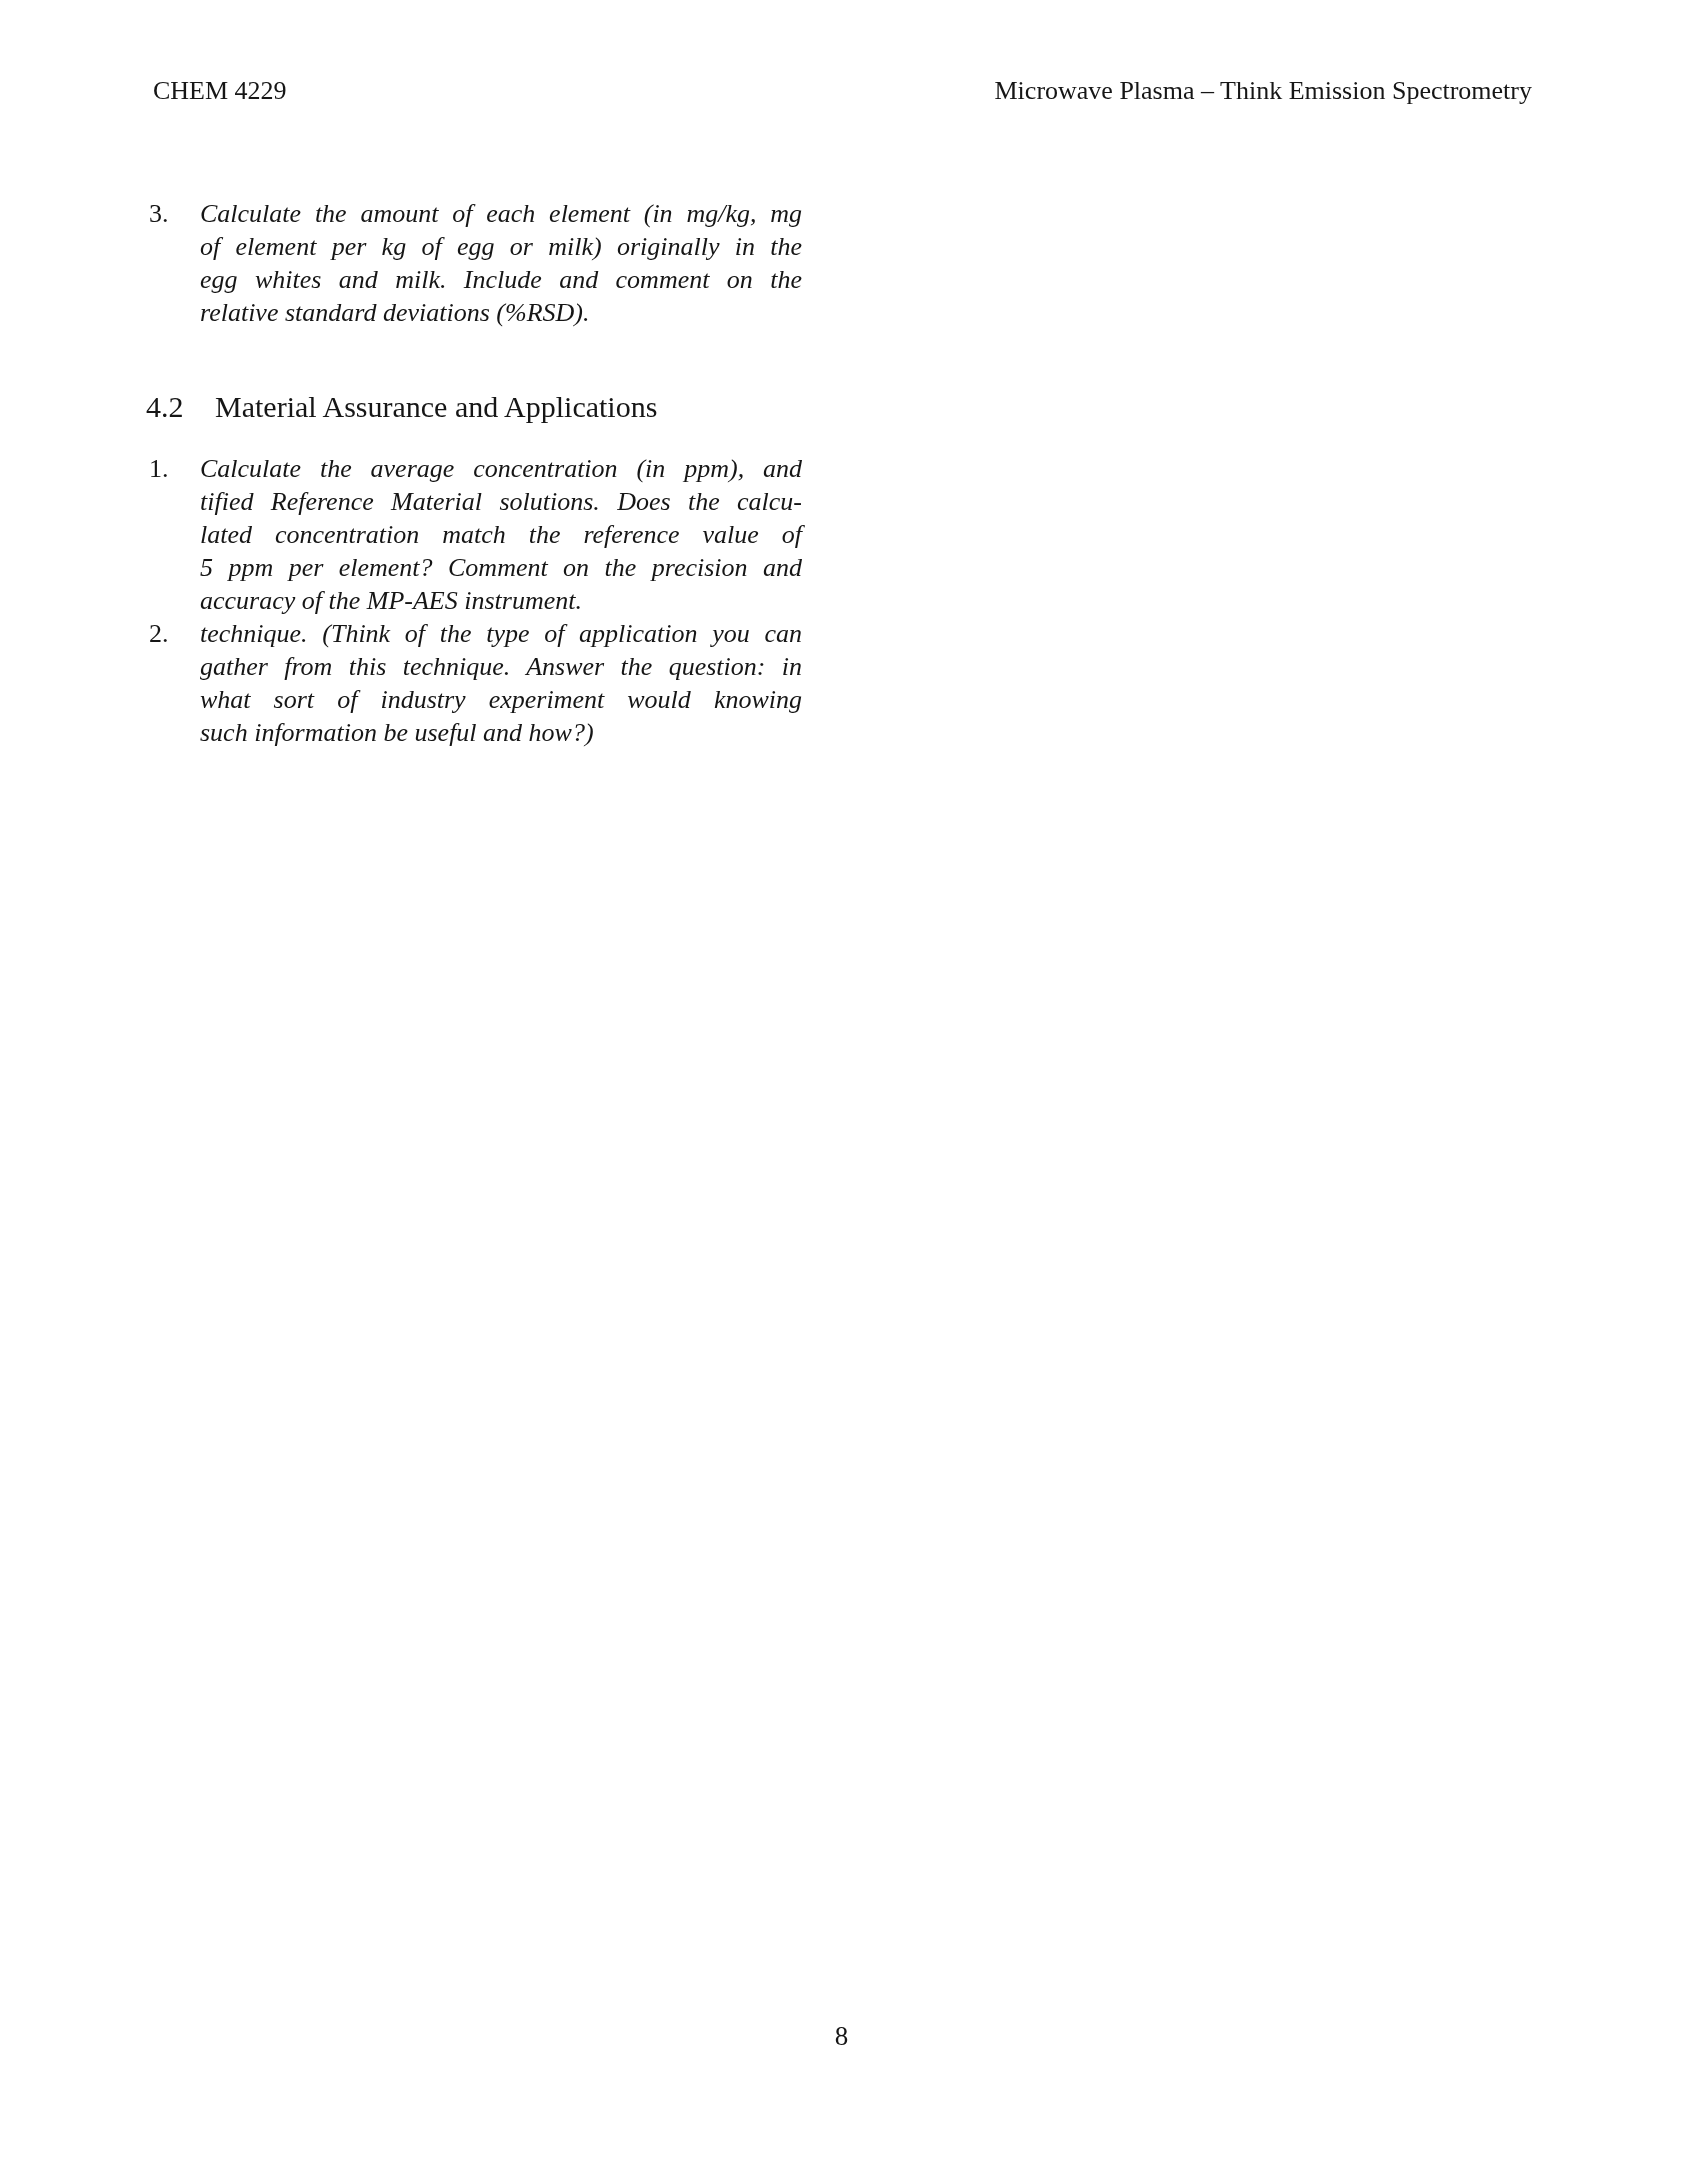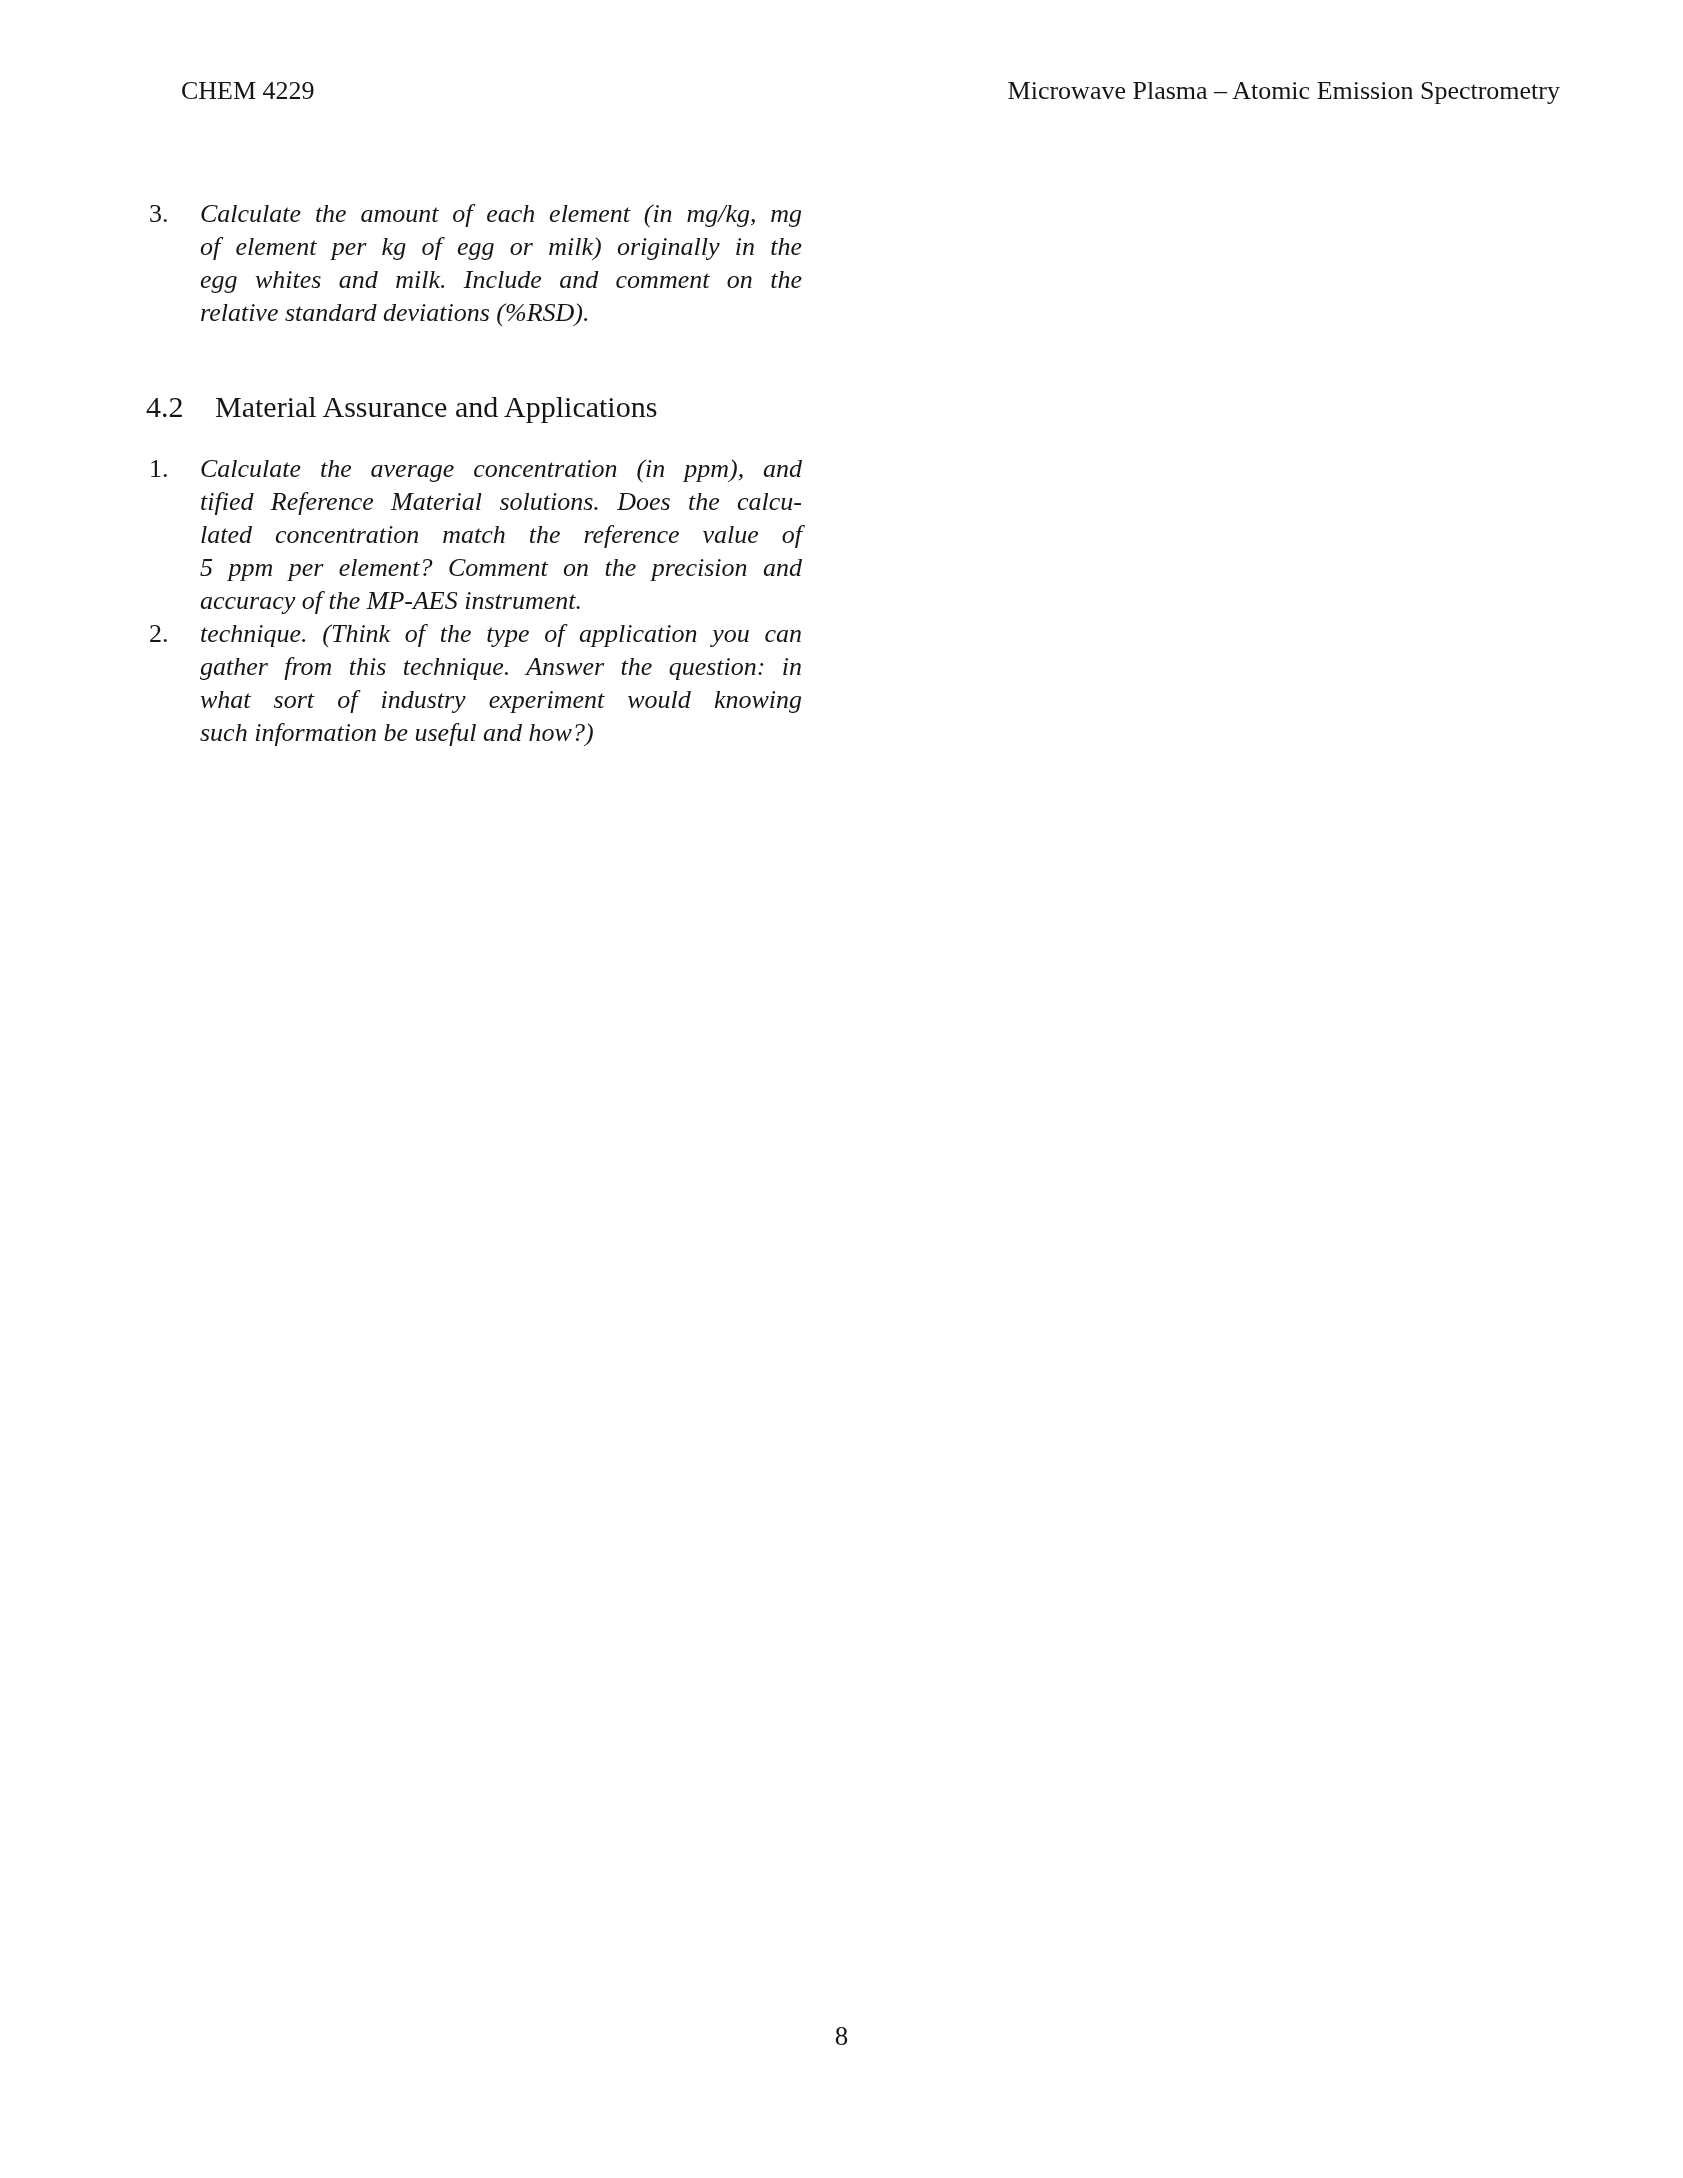--- a/index.html
+++ b/index.html
@@ -22,21 +22,20 @@
   .page-header {
     position: absolute;
     top: 75px;
     left: 153px;
     width: 1379px;
     display: flex;
     justify-content: space-between;
     font-size: 26px;
     line-height: 31px;
     white-space: nowrap;
-    margin-left: 28px;
   }
 
   
   .numlist {
     position: absolute;
     left: 149px;
     width: 653px;
   }
   .numlist .item {
     position: relative;
@@ -90,21 +89,21 @@
   #list-intro { top: 197px; }
   #list-qa    { top: 452px; }
 </style>
 </head>
 <body>
 
 <div class="page">
 
   <header class="page-header">
     <span>CHEM 4229</span>
-    <span>Microwave Plasma – Atomic Emission Spectrometry</span>
+    <span>Microwave Plasma – Think Emission Spectrometry</span>
   </header>
 
   <div class="numlist" id="list-intro">
     <div class="item">
       <span class="marker">3.</span>
       <div class="line j">Calculate the amount of each element (in mg/kg, mg</div>
       <div class="line j">of element per kg of egg or milk) originally in the</div>
       <div class="line j">egg whites and milk. Include and comment on the</div>
       <div class="line">relative standard deviations (%RSD).</div>
     </div>

